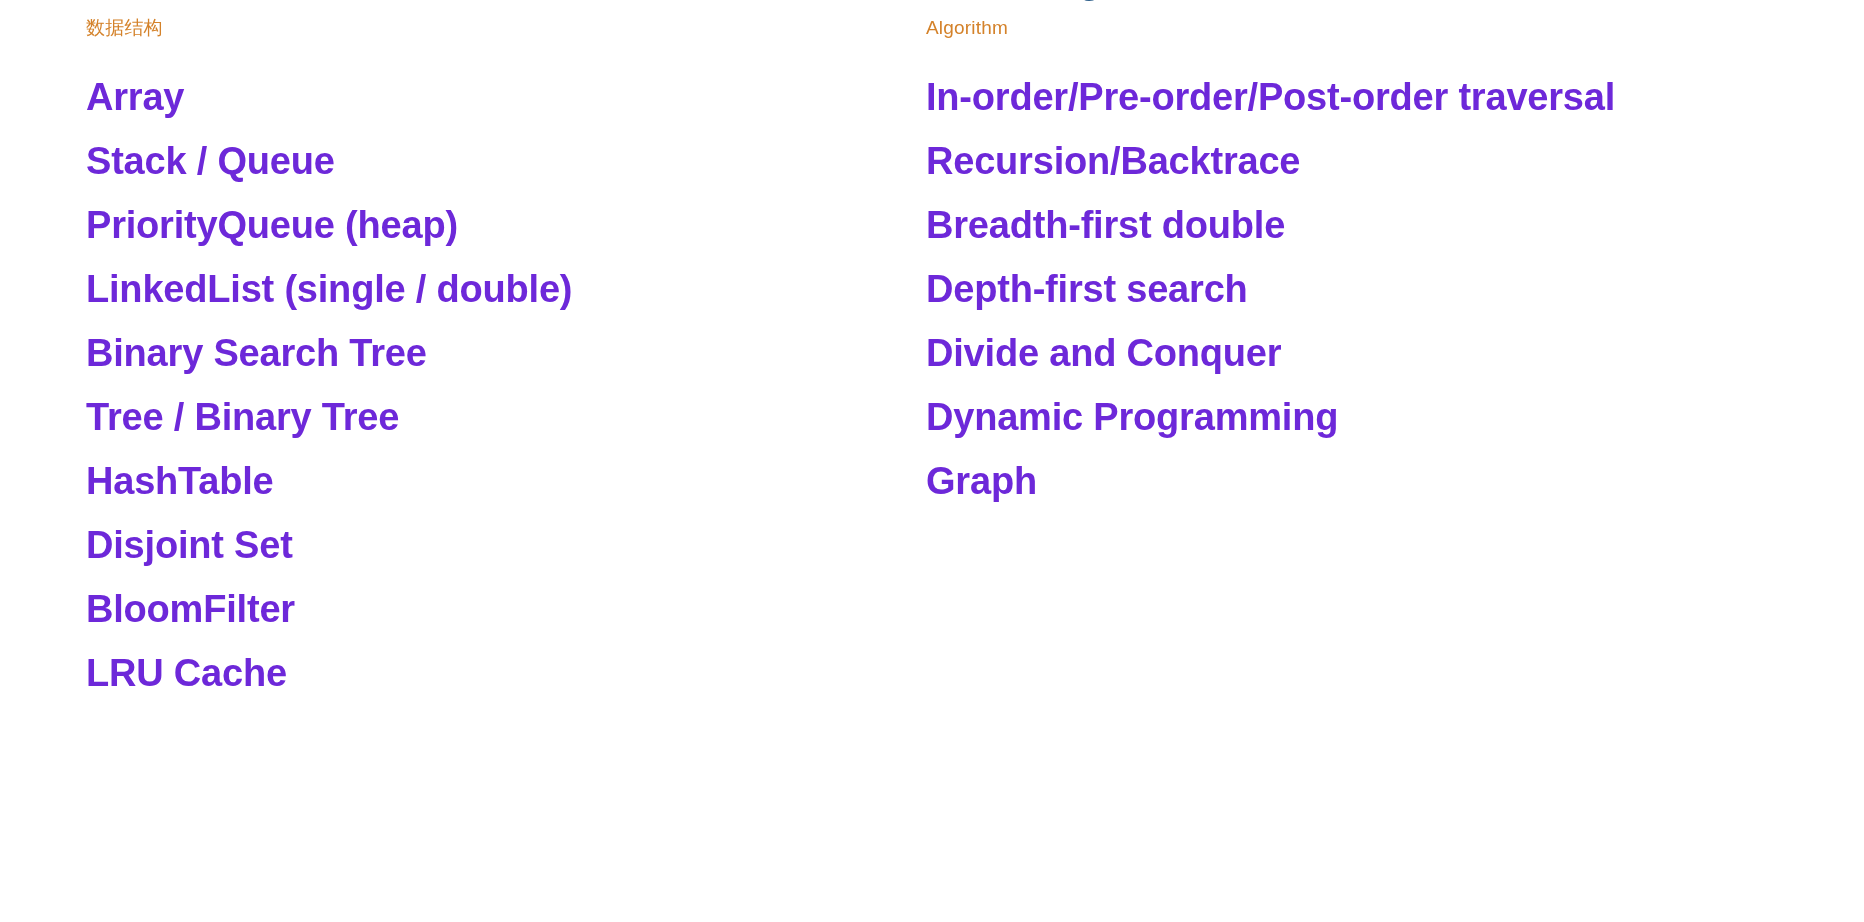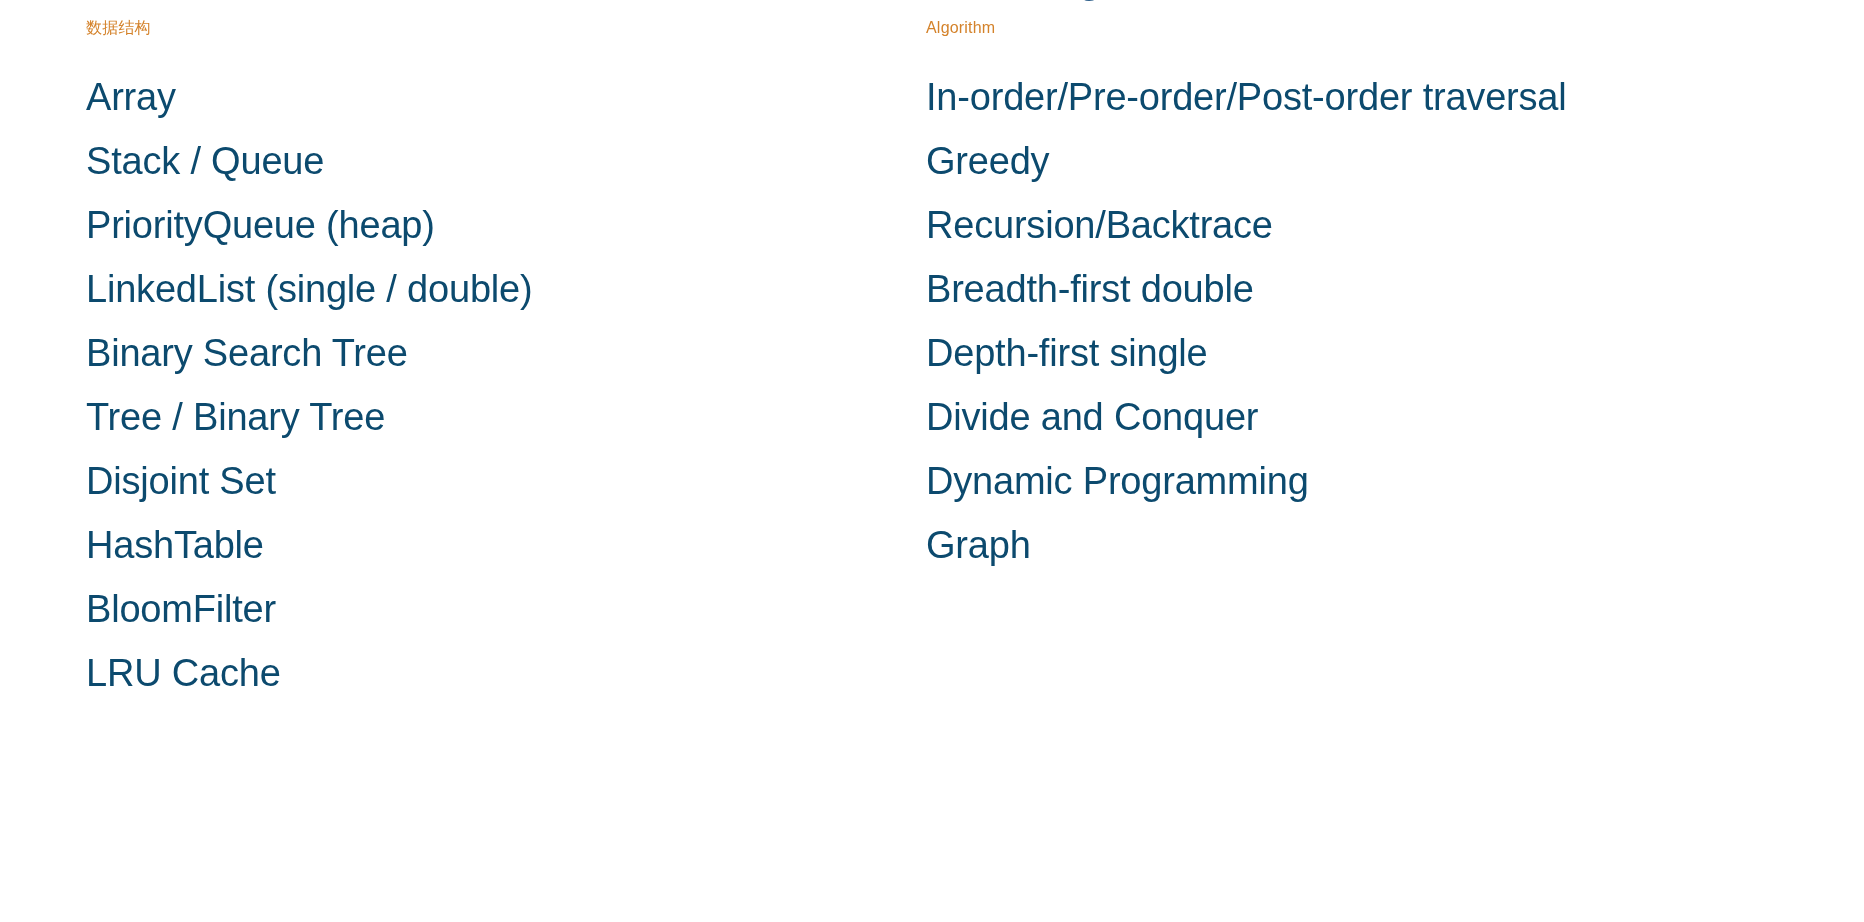--- a/index.html
+++ b/index.html
@@ -39,39 +39,39 @@
   }
 
   .column {
     position: absolute;
     top: 0;
   }
   .column-left  { left: 86px;  width: 800px; }
   .column-right { left: 926px; width: 930px; }
 
   .section-title {
-    font-size: 16px;
+    font-size: 19px;
     font-weight: 400;
     color: #d4822a;
     line-height: 24px;
     margin: 0;
     padding: 16px 0 0 0;
     white-space: nowrap;
     letter-spacing: 0.2px;
   }
 
   .item-list {
     list-style: none;
     margin: 0;
     padding: 0;
   }
   .item-list li {
     font-size: 38px;
-    font-weight: 400;
-    color: #0c4a6e;
+    font-weight: 700;
+    color: #6d28d9;
     line-height: 64px;
     height: 64px;
     white-space: nowrap;
     letter-spacing: -0.2px;
   }
   .column-left  .item-list { margin-top: 25px; }
   .column-right .item-list { margin-top: 25px; }
 </style>
 </head>
 <body>
@@ -82,34 +82,33 @@
 
   <div class="column column-left">
     <div class="section-title">数据结构</div>
     <ul class="item-list">
       <li>Array</li>
       <li>Stack / Queue</li>
       <li>PriorityQueue (heap)</li>
       <li>LinkedList (single / double)</li>
       <li>Binary Search Tree</li>
       <li>Tree / Binary Tree</li>
+      <li>HashTable</li>
       <li>Disjoint Set</li>
-      <li>HashTable</li>
       <li>BloomFilter</li>
       <li>LRU Cache</li>
     </ul>
   </div>
 
   <div class="column column-right">
     <div class="section-title">Algorithm</div>
     <ul class="item-list">
       <li>In-order/Pre-order/Post-order traversal</li>
-      <li>Greedy</li>
       <li>Recursion/Backtrace</li>
       <li>Breadth-first double</li>
-      <li>Depth-first single</li>
+      <li>Depth-first search</li>
       <li>Divide and Conquer</li>
       <li>Dynamic Programming</li>
       <li>Graph</li>
     </ul>
   </div>
 
 </div>
 
 </body></html>

